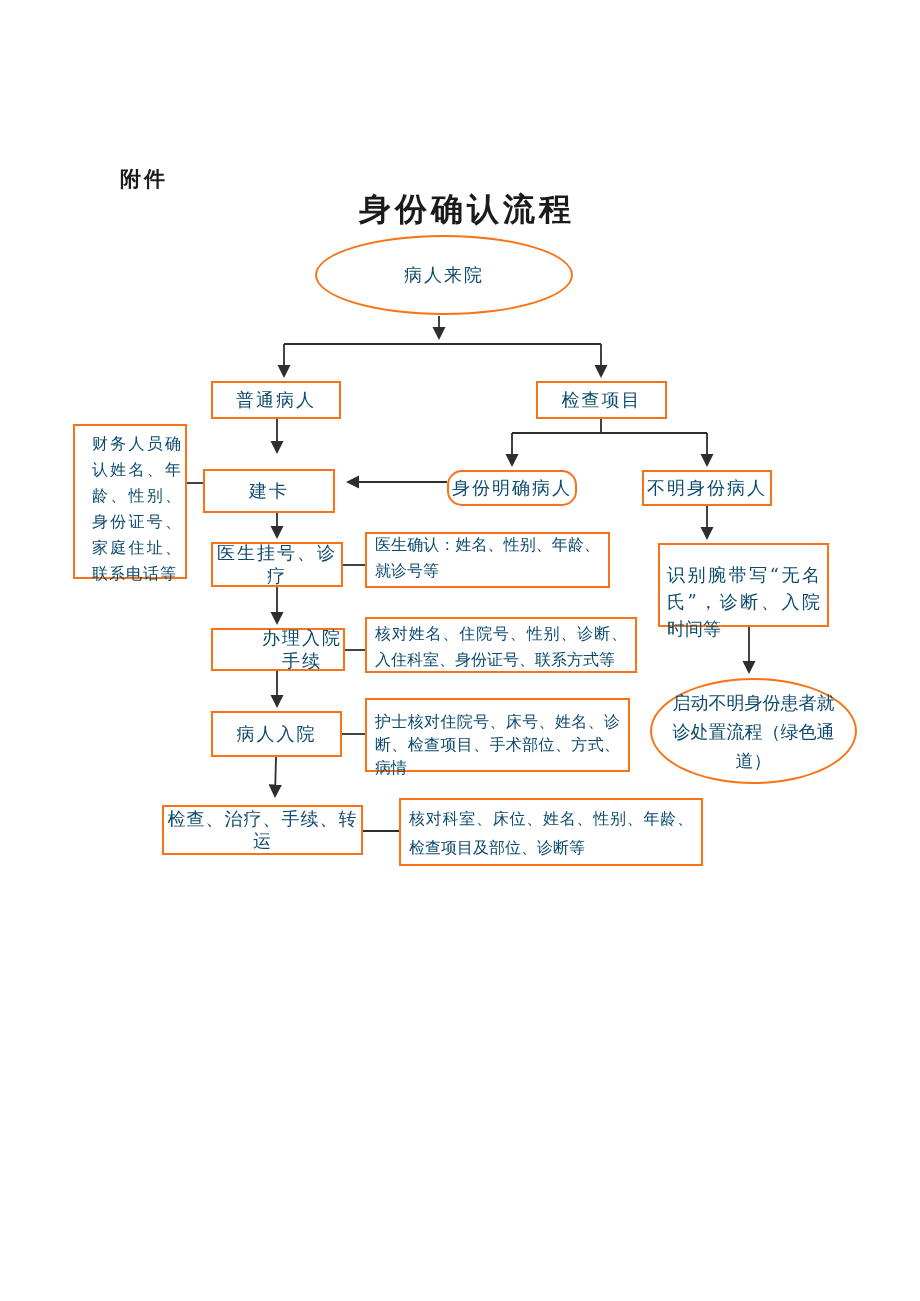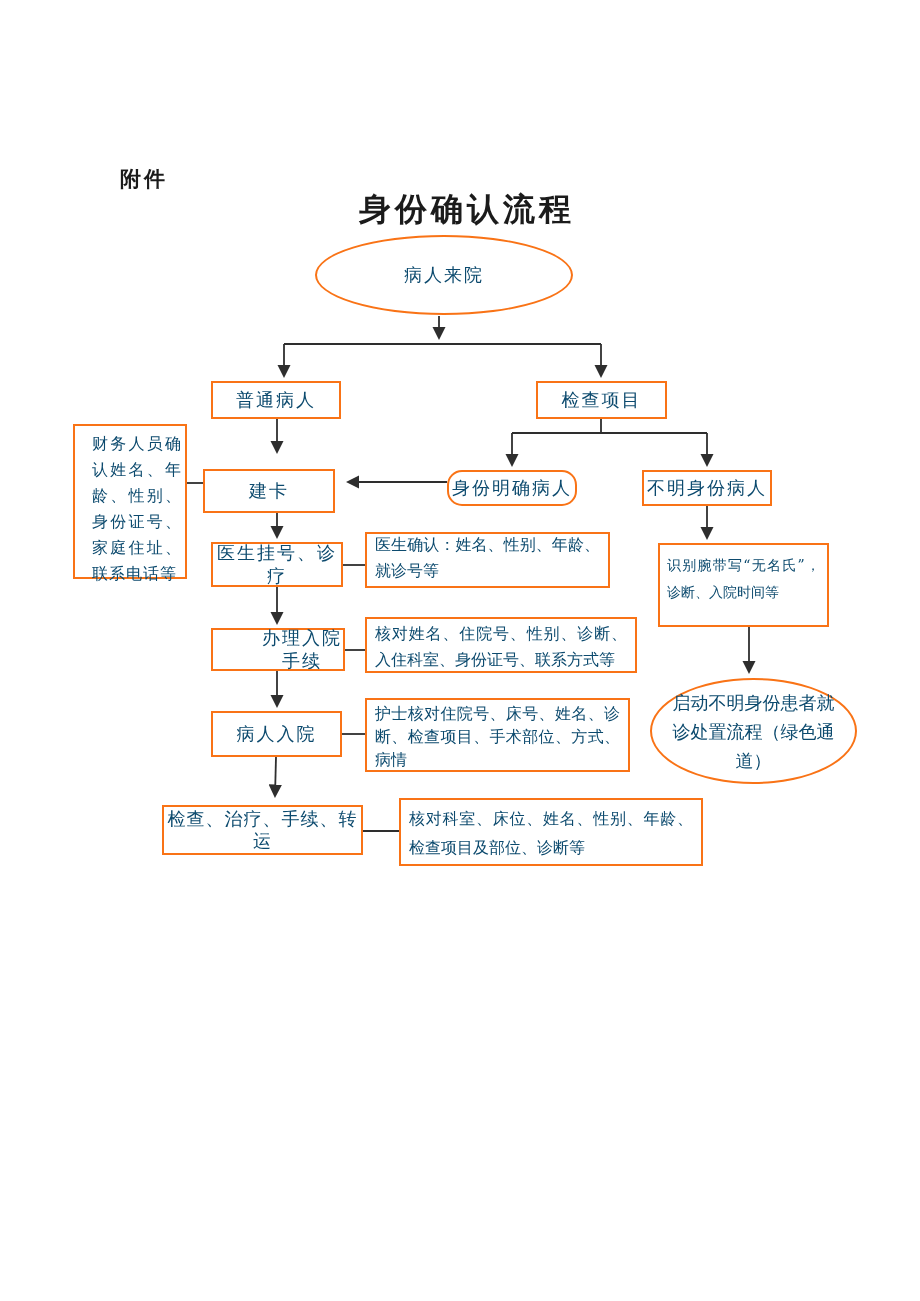--- a/index.html
+++ b/index.html
@@ -21,27 +21,27 @@
   #n-emergency{left:536px;top:381px;width:131px;height:38px;}
   #n-finance{left:73px;top:424px;width:114px;height:155px;align-items:flex-start;}
   #n-finance .annot{padding:5px 3px;line-height:26px;letter-spacing:1px;margin-left:14px;}
   #n-card{left:203px;top:457px;width:132px;height:44px;margin-top:12px;}
   #n-identified{left:447px;top:470px;width:130px;height:36px;border-radius:15px;}
   #n-unidentified{left:642px;top:470px;width:130px;height:36px;}
   #n-doctorreg{left:211px;top:542px;width:132px;height:45px;}
   #n-doctorconfirm{left:365px;top:532px;width:245px;height:56px;align-items:flex-end;}
   #n-doctorconfirm .annot{padding:2px 8px;line-height:26px;}
   #n-wristband{left:658px;top:543px;width:171px;height:84px;align-items:flex-start;}
-  #n-wristband .annot{padding:7px 7px;line-height:27px;font-size:14px;}
+  #n-wristband .annot{padding:16px 7px;line-height:27px;font-size:18px;}
   #n-admproc{left:211px;top:628px;width:134px;height:43px;padding-left:48px;}
   #n-admcheck{left:365px;top:617px;width:272px;height:56px;align-items:flex-start;}
   #n-admcheck .annot{padding:2px 8px;line-height:26px;}
   #n-admitted{left:211px;top:711px;width:131px;height:46px;}
   #n-nursecheck{left:365px;top:698px;width:265px;height:74px;align-items:flex-start;}
-  #n-nursecheck .annot{padding:2px 8px;line-height:23px;}
+  #n-nursecheck .annot{padding:10px 8px;line-height:23px;}
   #n-green{left:650px;top:678px;width:207px;height:106px;}
   #n-green .glabel{text-align:center;font-size:18px;line-height:29px;padding:0 18px;}
   #n-exam{left:162px;top:805px;width:201px;height:50px;}
   #n-exam .clabel{letter-spacing:1px;}
   #n-finalcheck{left:399px;top:798px;width:304px;height:68px;align-items:flex-start;}
   #n-finalcheck .annot{padding:4px 8px;line-height:29px;}
 </style>
 </head>
 <body>
 

